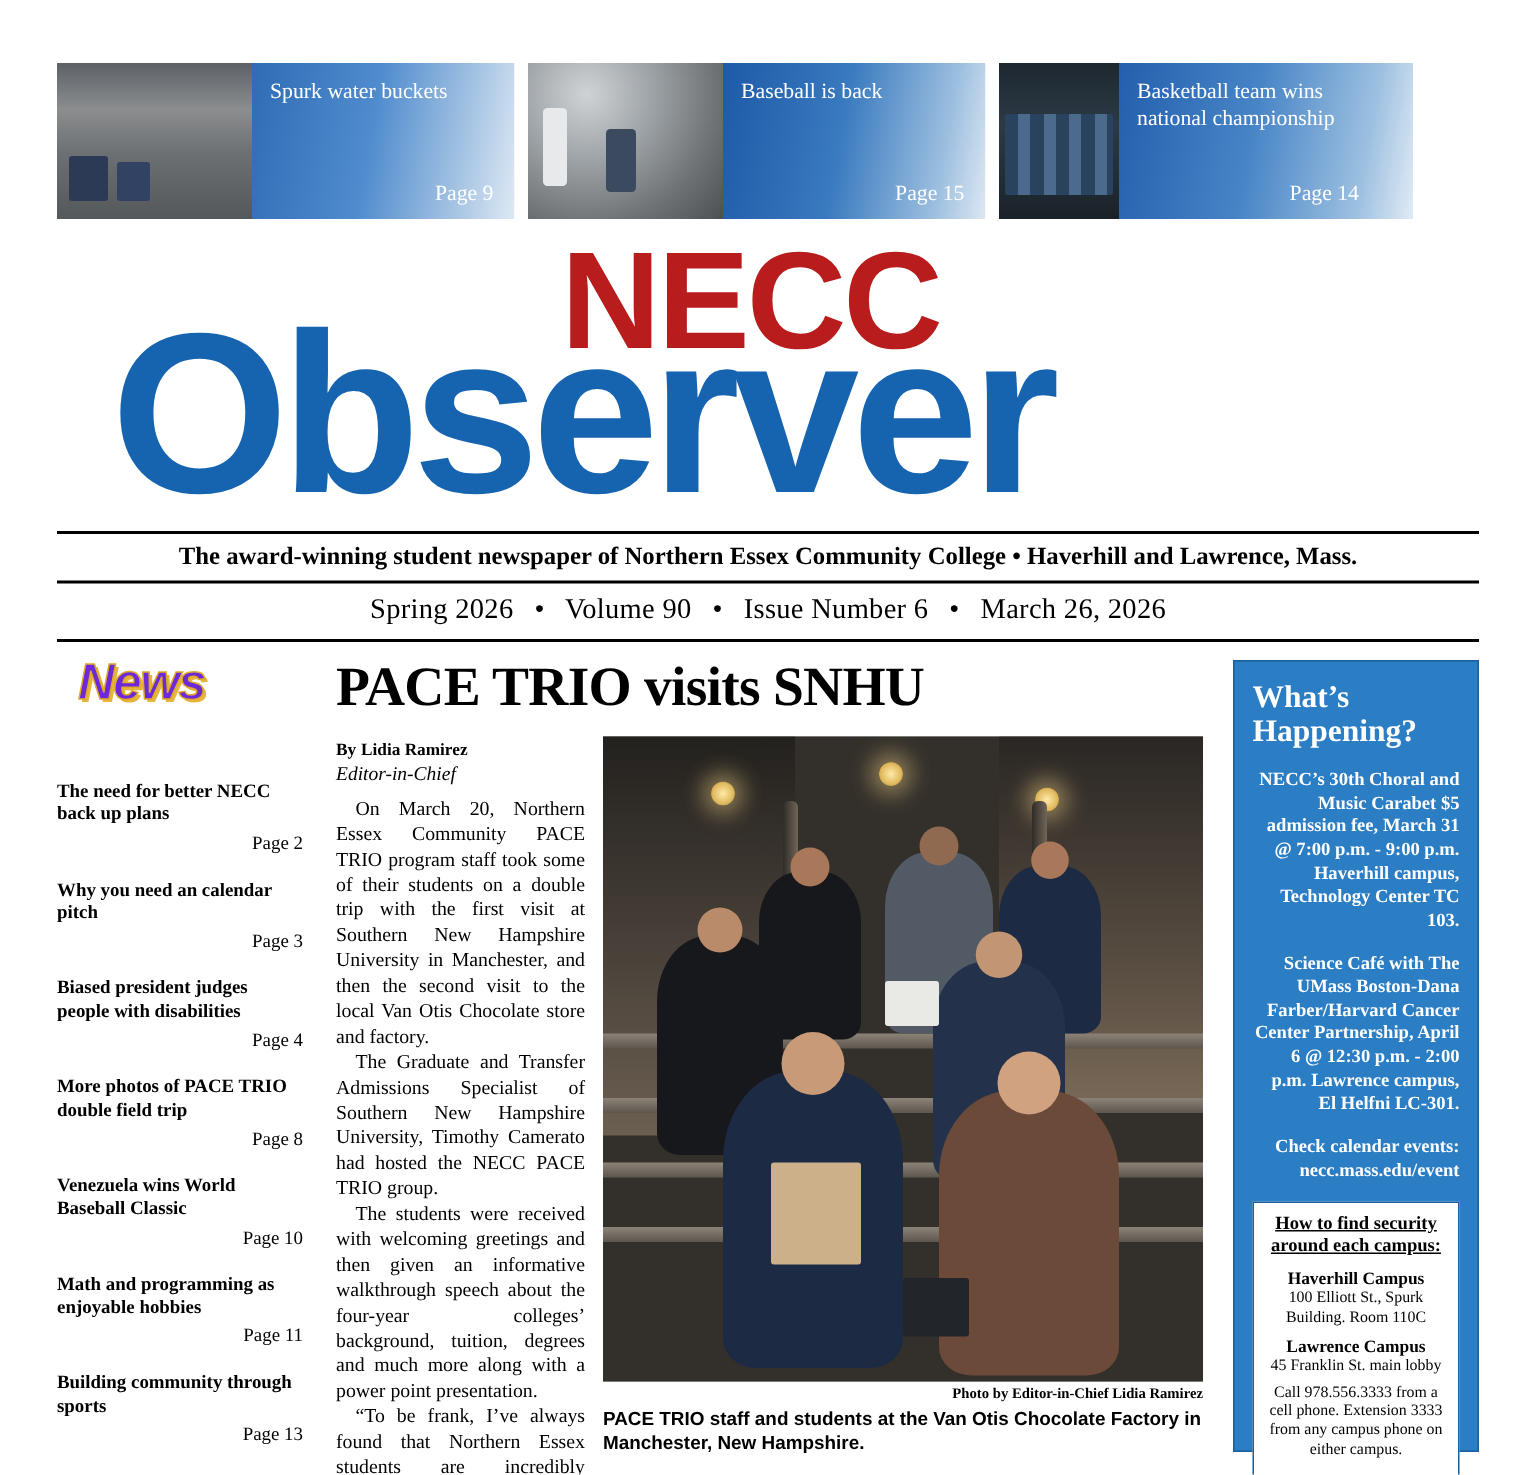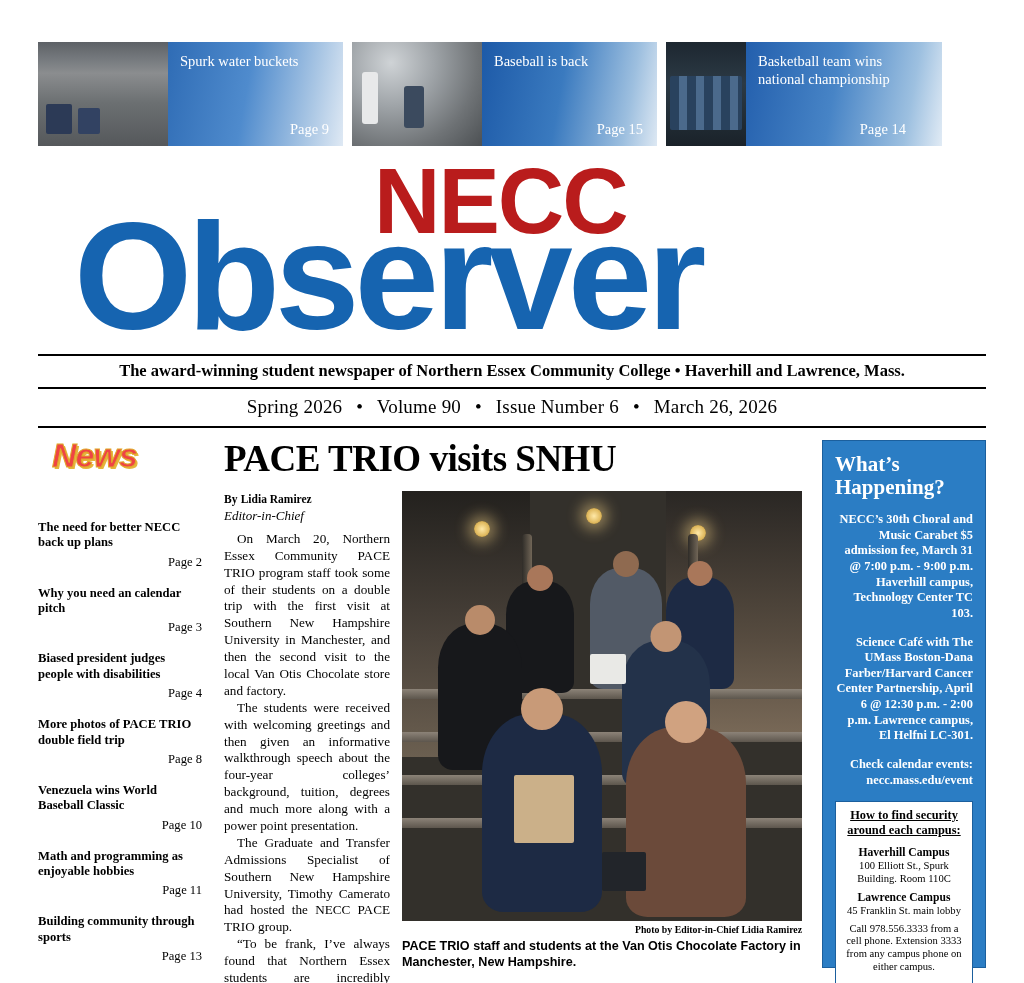--- a/index.html
+++ b/index.html
@@ -189,21 +189,21 @@
   .newsbytes {
     width: 150px;
     height: 64px;
     margin: 2px auto 14px 14px;
     position: relative;
     font-family: "Liberation Sans", sans-serif;
     font-weight: bold;
     font-style: italic;
     font-size: 34px;
     line-height: 0.82;
-    color: #ef4444;
+    color: #6d28d9;
     -webkit-text-stroke: 1px #e0a92a;
     text-shadow: 2px 2px 0 #e6b53c;
     letter-spacing: -1px;
   }
   .newsbytes .nb2 { padding-left: 22px; display: block; }
 
   .bytes-list { }
   .byte {
     margin-bottom: 16px;
   }
@@ -489,22 +489,22 @@
 
       <div class="mid-split">
         <div class="story-col">
           <div class="byline">
             <span class="small-caps">By</span>
             <span class="small-caps">Lidia Ramirez</span>
           </div>
           <div class="byline-title">Editor-in-Chief</div>
 
           <p>On March 20, Northern Essex Community PACE TRIO program staff took some of their students on a double trip with the first visit at Southern New Hampshire University in Manchester, and then the second visit to the local Van Otis Chocolate store and factory.</p>
+          <p>The Graduate and Transfer Admissions Specialist of Southern New Hampshire University, Timothy Camerato had hosted the NECC PACE TRIO group.</p>
           <p>The students were received with welcoming greetings and then given an informative walkthrough speech about the four-year colleges’ background, tuition, degrees and much more along with a power point presentation.</p>
-          <p>The Graduate and Transfer Admissions Specialist of Southern New Hampshire University, Timothy Camerato had hosted the NECC PACE TRIO group.</p>
           <p>“To be frank, I’ve always found that Northern Essex students are incredibly thoughtful</p>
 
         </div>
 
         <div class="photo-col">
           <div class="photo-box">
             <div class="scene">
               <div class="bg"></div>
               <div class="wall-left"></div>
               <div class="wall-right"></div>

